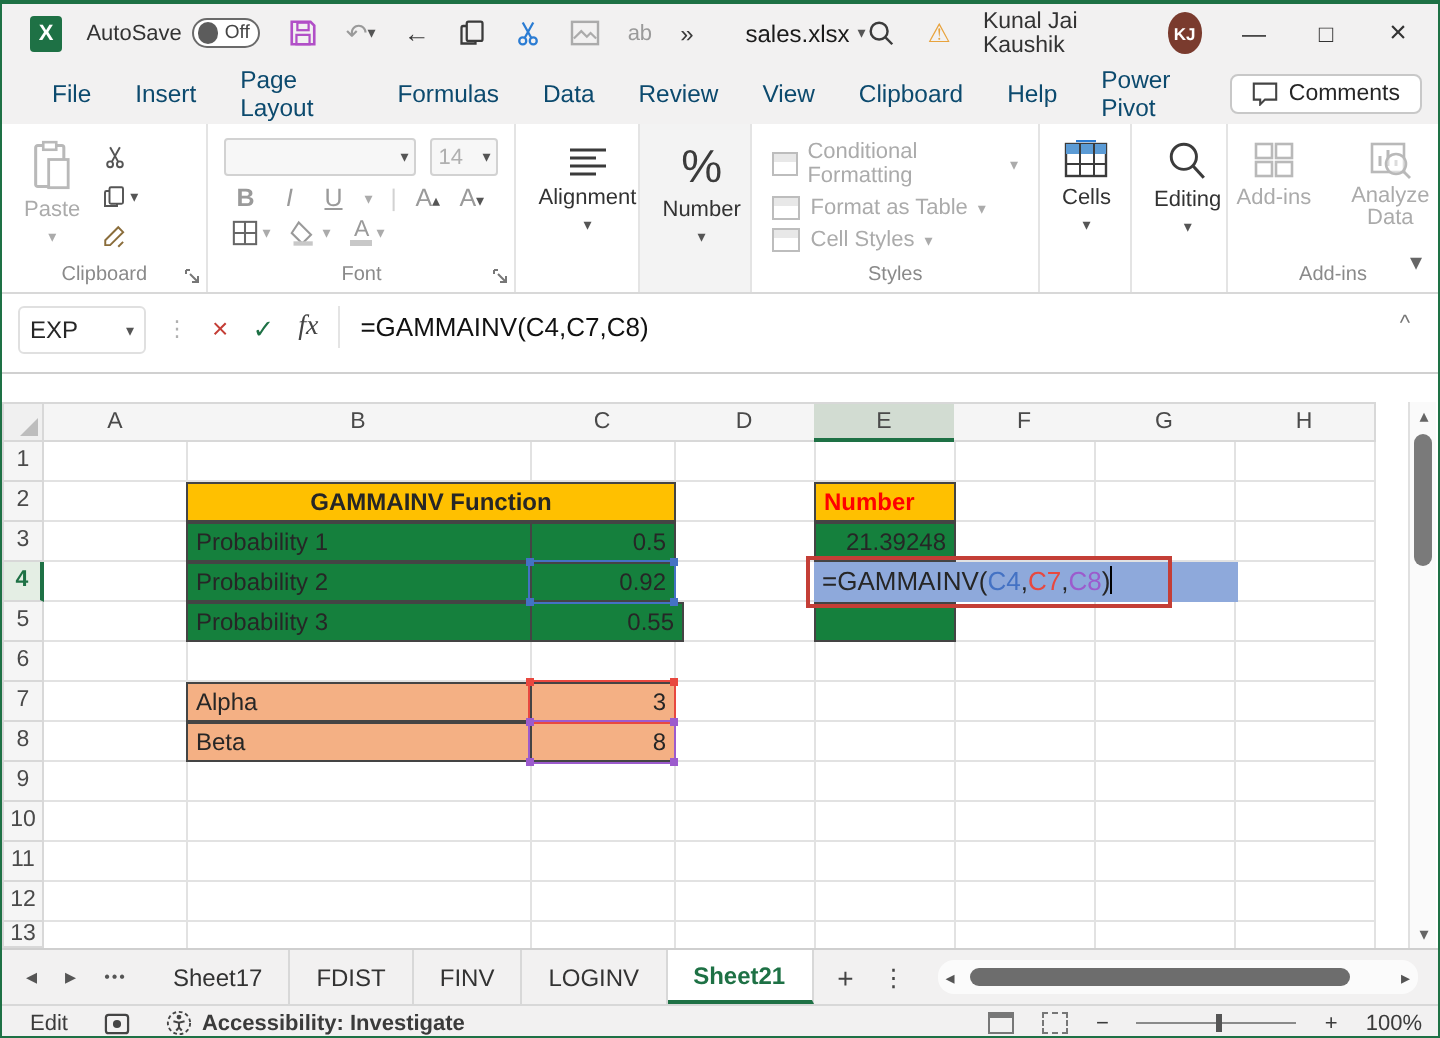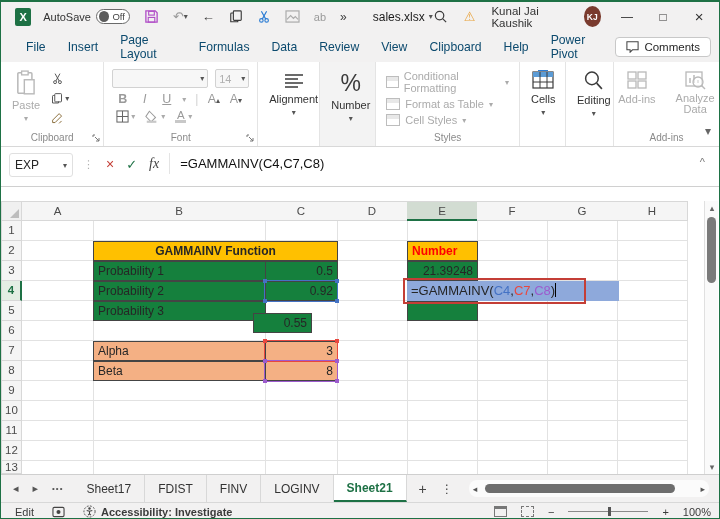--- a/index.html
+++ b/index.html
@@ -451,21 +451,21 @@
       <div class="hline" style="top:253px;width:665px"></div>
       <div class="hline" style="top:273px;width:665px"></div>
     </div>
 
     <div class="cell c-gold t-center" style="left:92px;top:54px;width:245px;">GAMMAINV Function</div>
     <div class="cell c-blue" style="left:92px;top:74px;width:173px;">Probability 1</div>
     <div class="cell c-blue t-right" style="left:264px;top:74px;width:73px;">0.5</div>
     <div class="cell c-blue" style="left:92px;top:94px;width:173px;">Probability 2</div>
     <div class="cell c-blue t-right" style="left:264px;top:94px;width:73px;">0.92</div>
     <div class="cell c-blue" style="left:92px;top:114px;width:173px;">Probability 3</div>
-    <div class="cell c-blue t-right" style="left:252px;top:114px;width:59px;margin-top:12px;">0.55</div>
+    <div class="cell c-blue t-right" style="left:264px;top:114px;width:77px;">0.55</div>
 
     <div class="cell c-gold t-red" style="left:406px;top:54px;width:71px;">Number</div>
     <div class="cell c-blue t-right" style="left:406px;top:74px;width:71px;">21.39248</div>
     <div class="cell" style="left:406px;top:94px;width:212px;background:#8EA9DB;font-size:13px;">
       <span>=GAMMAINV(</span><span class="f-blue">C4</span><span>,</span><span class="f-red">C7</span><span>,</span><span class="f-purple">C8</span><span>)</span><span class="caret"></span>
     </div>
     <div class="cell c-blue" style="left:406px;top:114px;width:71px;"></div>
 
     <div class="cell c-orange" style="left:92px;top:154px;width:173px;">Alpha</div>
     <div class="cell c-orange t-right" style="left:264px;top:154px;width:73px;">3</div>

